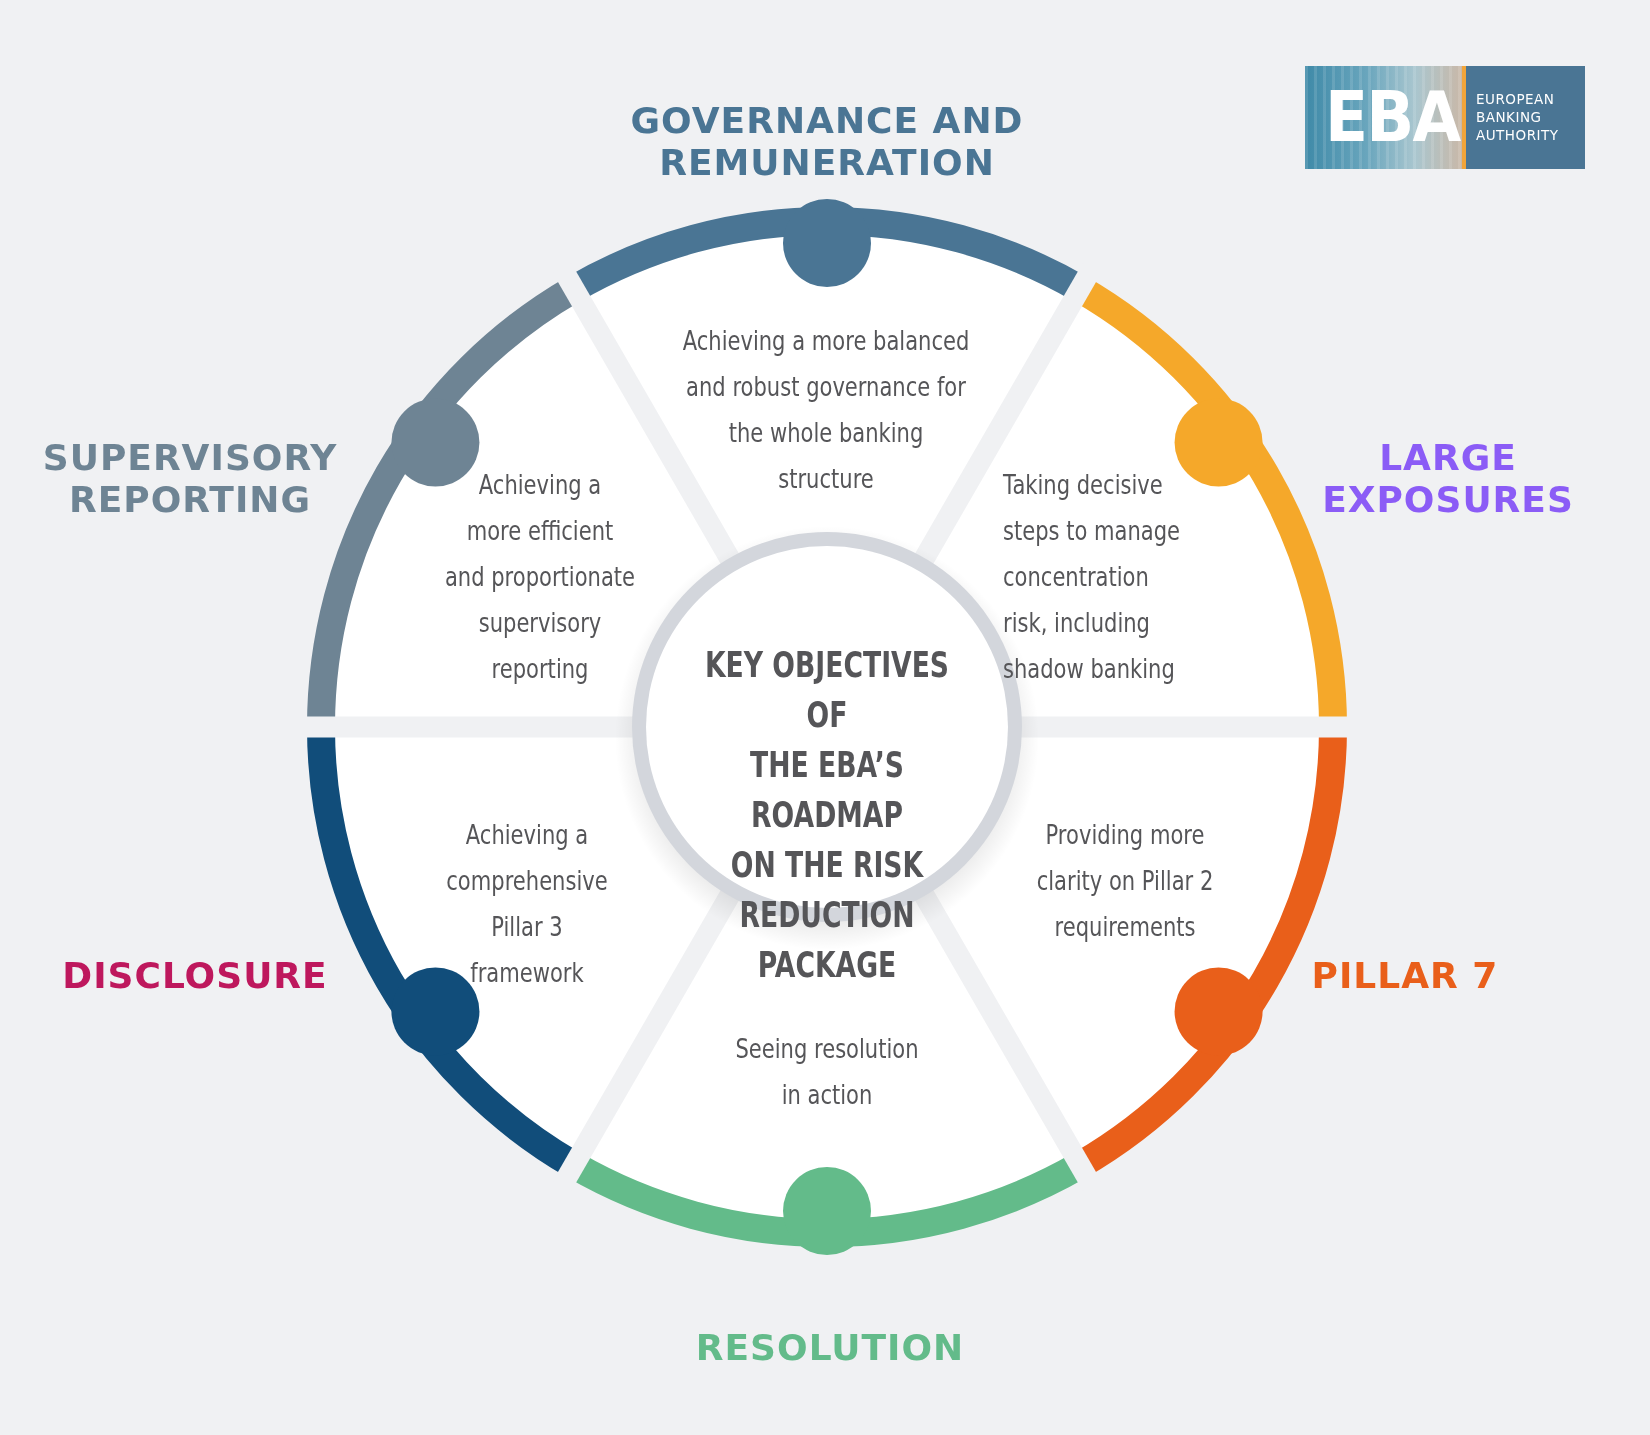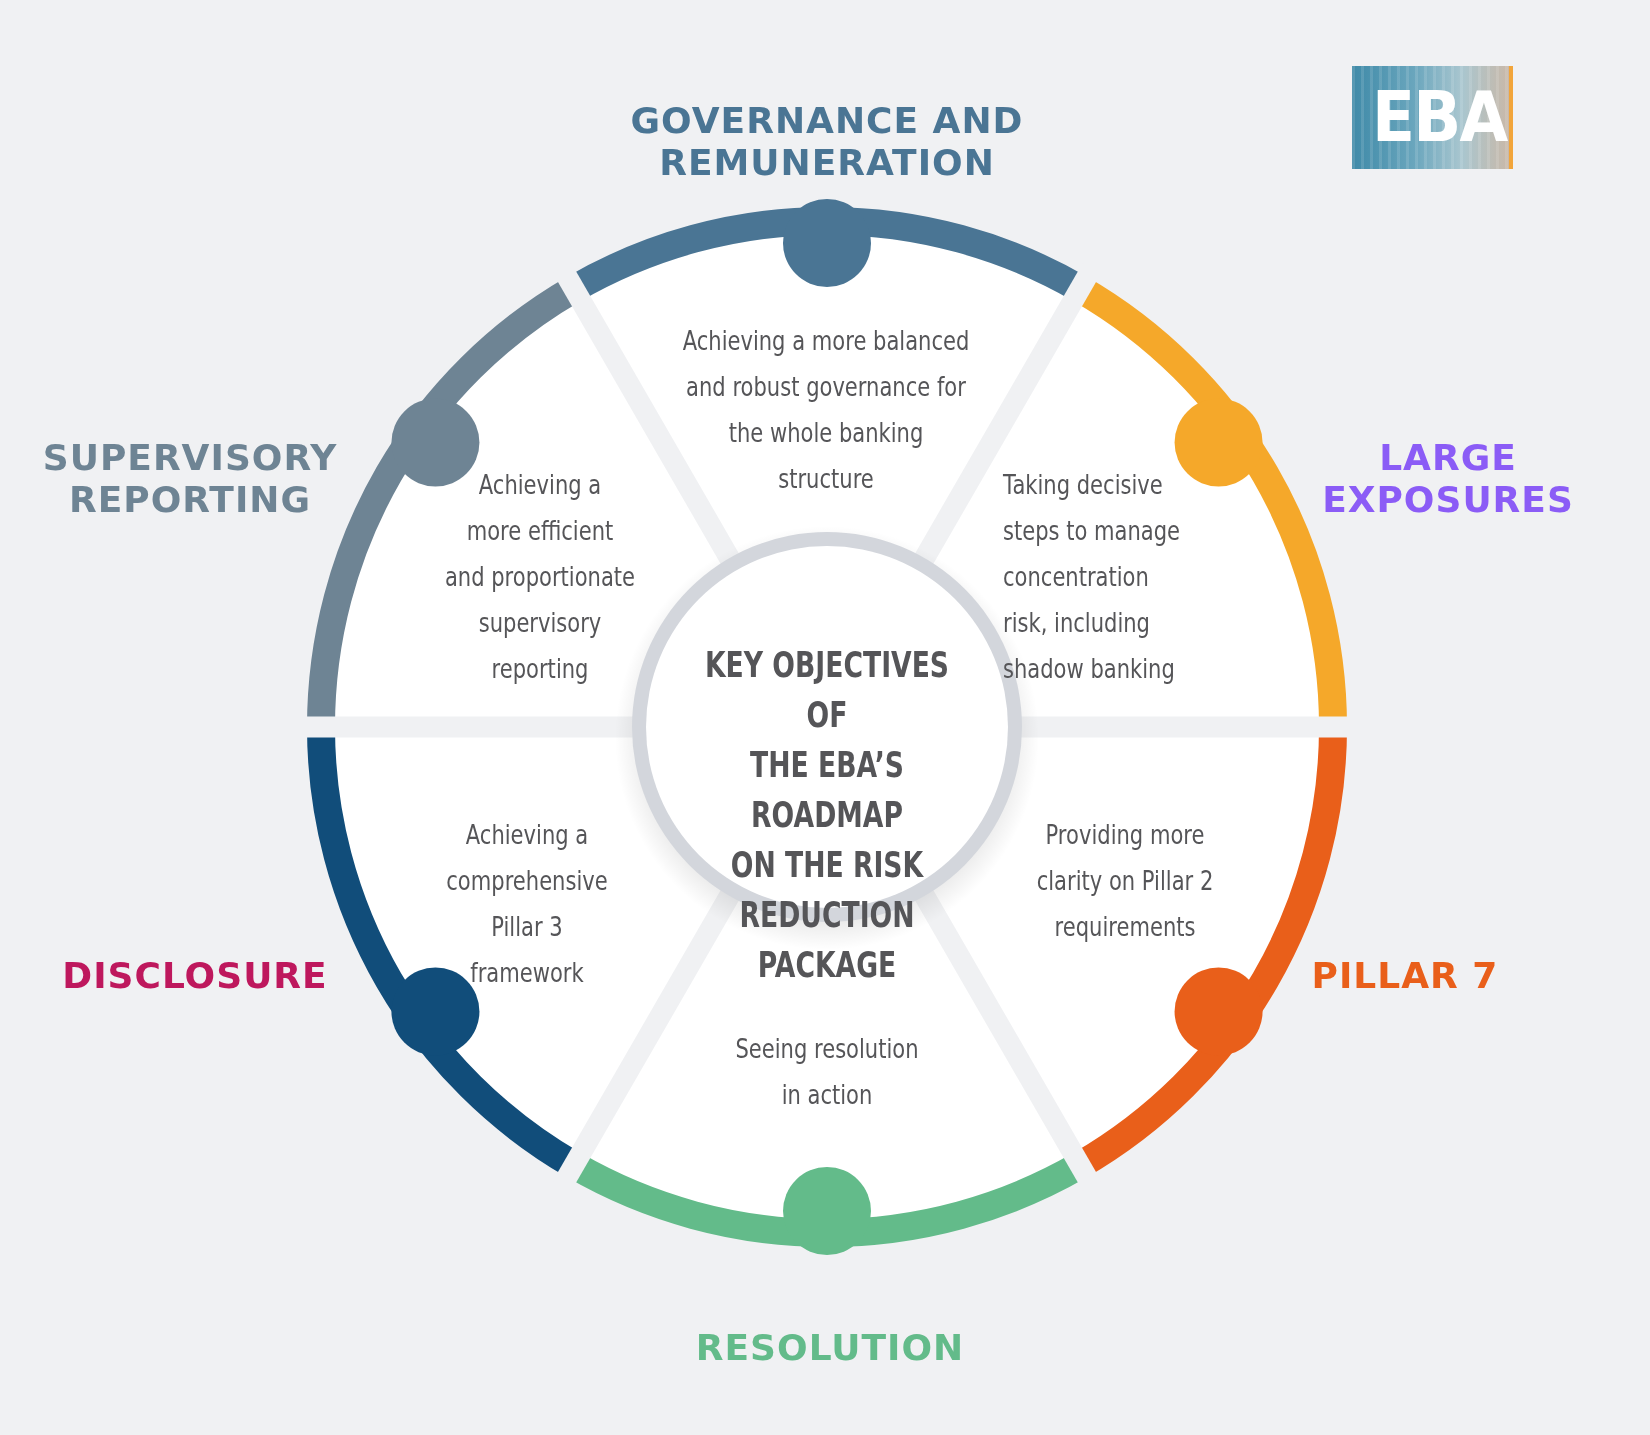--- a/index.html
+++ b/index.html
@@ -15,21 +15,21 @@
   .obj-text {
     position:absolute; font-family:"DejaVu Sans", sans-serif; font-size:27px; line-height:46px;
     color:#555558; text-align:center; white-space:pre-line; transform:scaleX(0.78); transform-origin:center top;
   }
   .center-title {
     position:absolute; left:640px; top:640px; width:374px; text-align:center;
     font-family:"DejaVu Sans", sans-serif; font-weight:bold; font-size:36px; line-height:50px;
     color:#555558; white-space:pre-line; transform:scaleX(0.74); transform-origin:center top;
   }
   .logo {
-    position:absolute; left:1305px; top:66px; width:280px; height:103px; display:flex;margin-left:47px;
+    position:absolute; left:1305px; top:66px; width:280px; height:103px; display:flex;
   }
   .logo-left {
     width:157px; height:103px; position:relative; overflow:hidden;
     background:linear-gradient(90deg,#3f8aa8 0%,#6aa6bd 40%,#a9c6cf 70%,#c9b8a8 100%);
   }
   .logo-left .stripes {
     position:absolute; inset:0;
     background:repeating-linear-gradient(90deg,rgba(255,255,255,0.12) 0 3px,transparent 3px 9px);
   }
   .logo-abbr {
@@ -125,13 +125,18 @@
 and proportionate
 supervisory
 reporting</div>
 
 <div class="logo">
   <div class="logo-left">
     <div class="stripes"></div>
     <div class="logo-abbr">EBA</div>
   </div>
   <div class="logo-bar"></div>
+  <div class="logo-right">
+    <div>EUROPEAN</div>
+    <div>BANKING</div>
+    <div>AUTHORITY</div>
+  </div>
 </div>
 
 </body></html>

